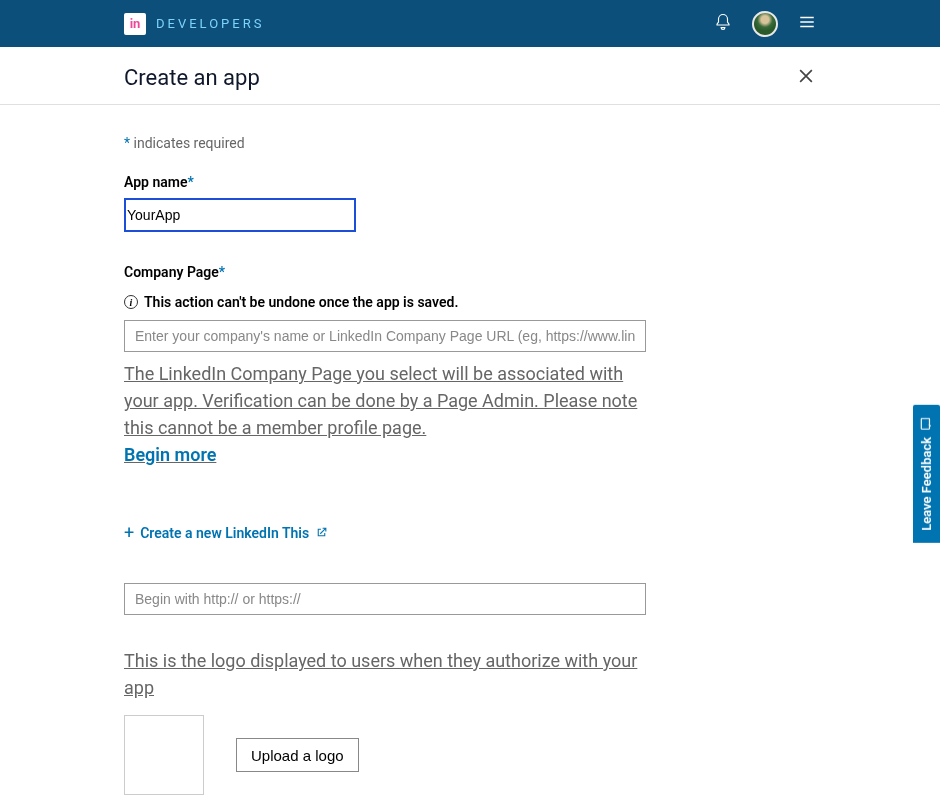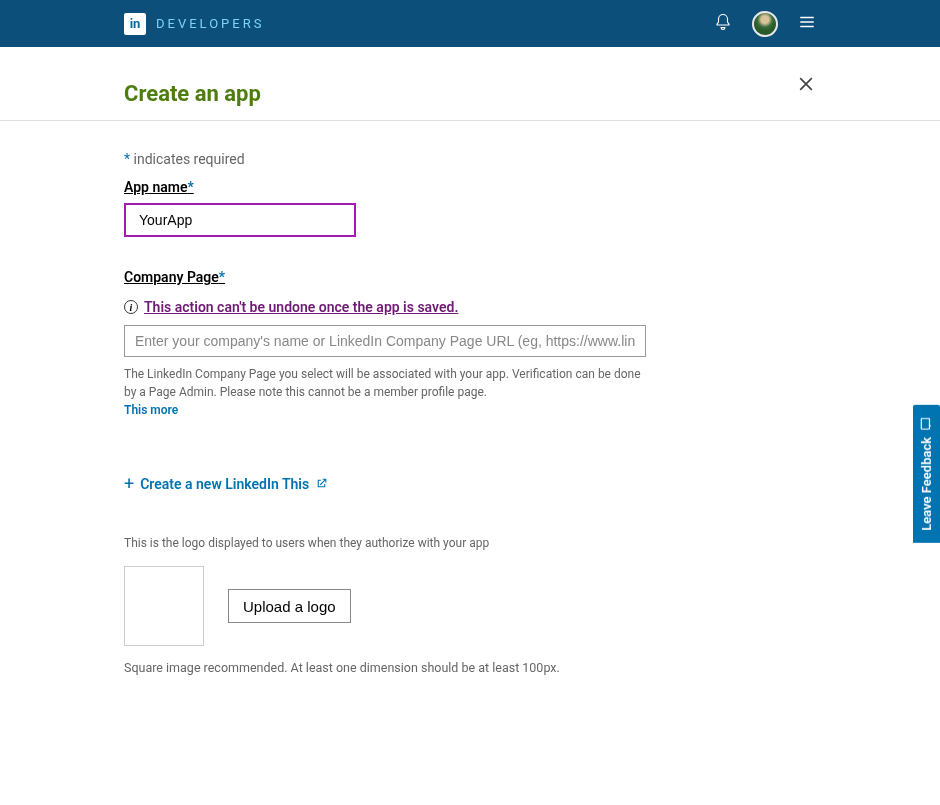--- a/index.html
+++ b/index.html
@@ -1,44 +1,44 @@
 <!DOCTYPE html>
 <html><head>
   <meta charset="utf-8">
   <style>
     * { margin: 0; padding: 0; box-sizing: border-box; }
     body { font-family: -apple-system, BlinkMacSystemFont, "Segoe UI", Roboto, Helvetica, Arial, sans-serif; background: #fff; color: #000; }
     .topbar { background: #0b4f7a; height: 47px; display: flex; align-items: center; padding: 0 24px; justify-content: space-between; }
     .topbar-left { display: flex; align-items: center; gap: 10px; padding-left: 100px; }
-    .logo-box { width: 22px; height: 22px; background: #fff; border-radius: 2px; display: flex; align-items: center; justify-content: center; color: #0369a1; font-weight: 700; font-size: 13px; }
+    .logo-box { width: 22px; height: 22px; background: #fff; border-radius: 2px; display: flex; align-items: center; justify-content: center; color: #ec4899; font-weight: 700; font-size: 13px; }
     .logo-text { color: #7dd3fc; letter-spacing: 3px; font-size: 13px; font-weight: 400; }
     .topbar-right { display: flex; align-items: center; gap: 20px; padding-right: 100px; }
     .bell-icon svg, .hamburger-icon svg { fill: #fff; }
     .avatar { width: 26px; height: 26px; border-radius: 50%; background: radial-gradient(circle at 50% 30%, #d9c49a 20%, #3a6b3a 40%, #2a5a2a 60%); border: 2px solid #e8e8e8; }
     .page-header { display: flex; align-items: center; justify-content: space-between; padding: 18px 124px 14px 124px; border-bottom: 1px solid #e0e0e0; }
-    .page-title { font-size: 22px; font-weight: 700; color: #4d7c0f; margin-top: 16px; }
+    .page-title { font-size: 22px; font-weight: 400; color: #0f172a; }
     .close-btn { cursor: pointer; }
     .close-btn svg { width: 20px; height: 20px; }
     .form-wrap { padding: 30px 124px 40px 124px; max-width: 780px; }
-    .req-note { font-size: 14px; color: #666; margin-bottom: 12px; }
+    .req-note { font-size: 14px; color: #666; margin-bottom: 23px; }
     .req-star { color: #0073b1; }
     .field { margin-bottom: 32px; }
-    .field-label { font-size: 14px; font-weight: 600; color: #000; margin-bottom: 8px; display: block; text-decoration: underline; }
-    .text-input { width: 232px; height: 34px; padding: 0 13px; font-size: 14px; border: 2px solid #a21caf; outline: none; }
+    .field-label { font-size: 14px; font-weight: 600; color: #000; margin-bottom: 8px; display: block; }
+    .text-input { width: 232px; height: 34px; padding: 0 1px; font-size: 14px; border: 2px solid #1d4ed8; outline: none; }
     .warning-row { display: flex; align-items: center; gap: 6px; margin: 14px 0 10px 0; }
     .info-icon { width: 14px; height: 14px; border: 1.5px solid #333; border-radius: 50%; display: inline-flex; align-items: center; justify-content: center; font-size: 10px; font-weight: 700; font-style: italic; font-family: Georgia, serif; }
-    .warning-text { font-size: 14px; font-weight: 600; color: #701a75; text-decoration: underline; }
+    .warning-text { font-size: 14px; font-weight: 600; color: #000000; }
     .wide-input { width: 522px; height: 32px; padding: 0 10px; font-size: 14px; border: 1px solid #999; outline: none; color: #000; }
     .wide-input::placeholder { color: #888; }
-    .helper-text { font-size: 12px; color: #666; margin-top: 8px; line-height: 1.5; max-width: 522px; }
+    .helper-text { font-size: 18px; color: #666; margin-top: 8px; line-height: 1.5; max-width: 522px; text-decoration: underline; }
     .link { color: #0073b1; font-weight: 600; cursor: pointer; }
     .create-page-link { display: flex; align-items: center; gap: 6px; color: #0073b1; font-weight: 600; font-size: 14px; margin-top: 54px; margin-bottom: 40px; cursor: pointer; }
     .create-page-link svg { fill: #0073b1; }
     .plus-icon { font-size: 18px; font-weight: 400; }
-    .logo-row { display: flex; align-items: center; gap: 24px; margin-top: 14px; margin-bottom: 14px; }
+    .logo-row { display: flex; align-items: center; gap: 32px; margin-top: 14px; margin-bottom: 14px; }
     .logo-box-empty { width: 80px; height: 80px; border: 1px solid #ccc; }
     .upload-btn { height: 34px; padding: 0 14px; border: 1px solid #888; background: #fff; font-size: 15px; cursor: pointer; font-weight: 400; }
     .caption { font-size: 12.5px; color: #666; }
     .feedback-tab { position: fixed; right: 0; top: 405px; background: #0073b1; color: #fff; writing-mode: vertical-rl; transform: rotate(180deg); padding: 12px 6px; font-size: 13px; font-weight: 600; display: flex; align-items: center; gap: 6px; cursor: pointer; border-radius: 0 0 2px 2px; }
     .feedback-tab svg { fill: #fff; transform: rotate(90deg); }
   </style>
 </head>
 <body>
 
 <div class="topbar">
@@ -86,32 +86,33 @@
     <label class="field-label">
       <span>Company Page</span><span class="req-star">*</span>
     </label>
     <div class="warning-row">
       <span class="info-icon">i</span>
       <span class="warning-text">This action can't be undone once the app is saved.</span>
     </div>
     <input type="text" class="wide-input" placeholder="Enter your company's name or LinkedIn Company Page URL (eg, https://www.link" style="">
     <div class="helper-text">
       <span>The LinkedIn Company Page you select will be associated with your app. Verification can be done by a Page Admin. Please note this cannot be a member profile page. </span><br>
-      <span class="link">This more</span>
+      <span class="link">Begin more</span>
     </div>
     <div class="create-page-link">
       <span class="plus-icon">+</span>
       <span>Create a new LinkedIn This</span>
       <svg width="13" height="13" viewBox="0 0 24 24">
           <path d="M14 3h7v7h-2V6.4L10.4 15 9 13.6 17.6 5H14V3zM5 5h6v2H7v10h10v-4h2v6H5V5z"></path>
         </svg>
     </div>
   </div>
 
   <div class="field">
+    <input type="text" class="wide-input" placeholder="Begin with http:// or https://" style="">
   </div>
 
   <div class="field">
     <div class="helper-text" style="margin-top:12px;">This is the logo displayed to users when they authorize with your app</div>
     <div class="logo-row">
       <div class="logo-box-empty"></div>
       <button class="upload-btn">Upload a logo</button>
     </div>
     <div class="caption">Square image recommended. At least one dimension should be at least 100px.</div>
   </div>

